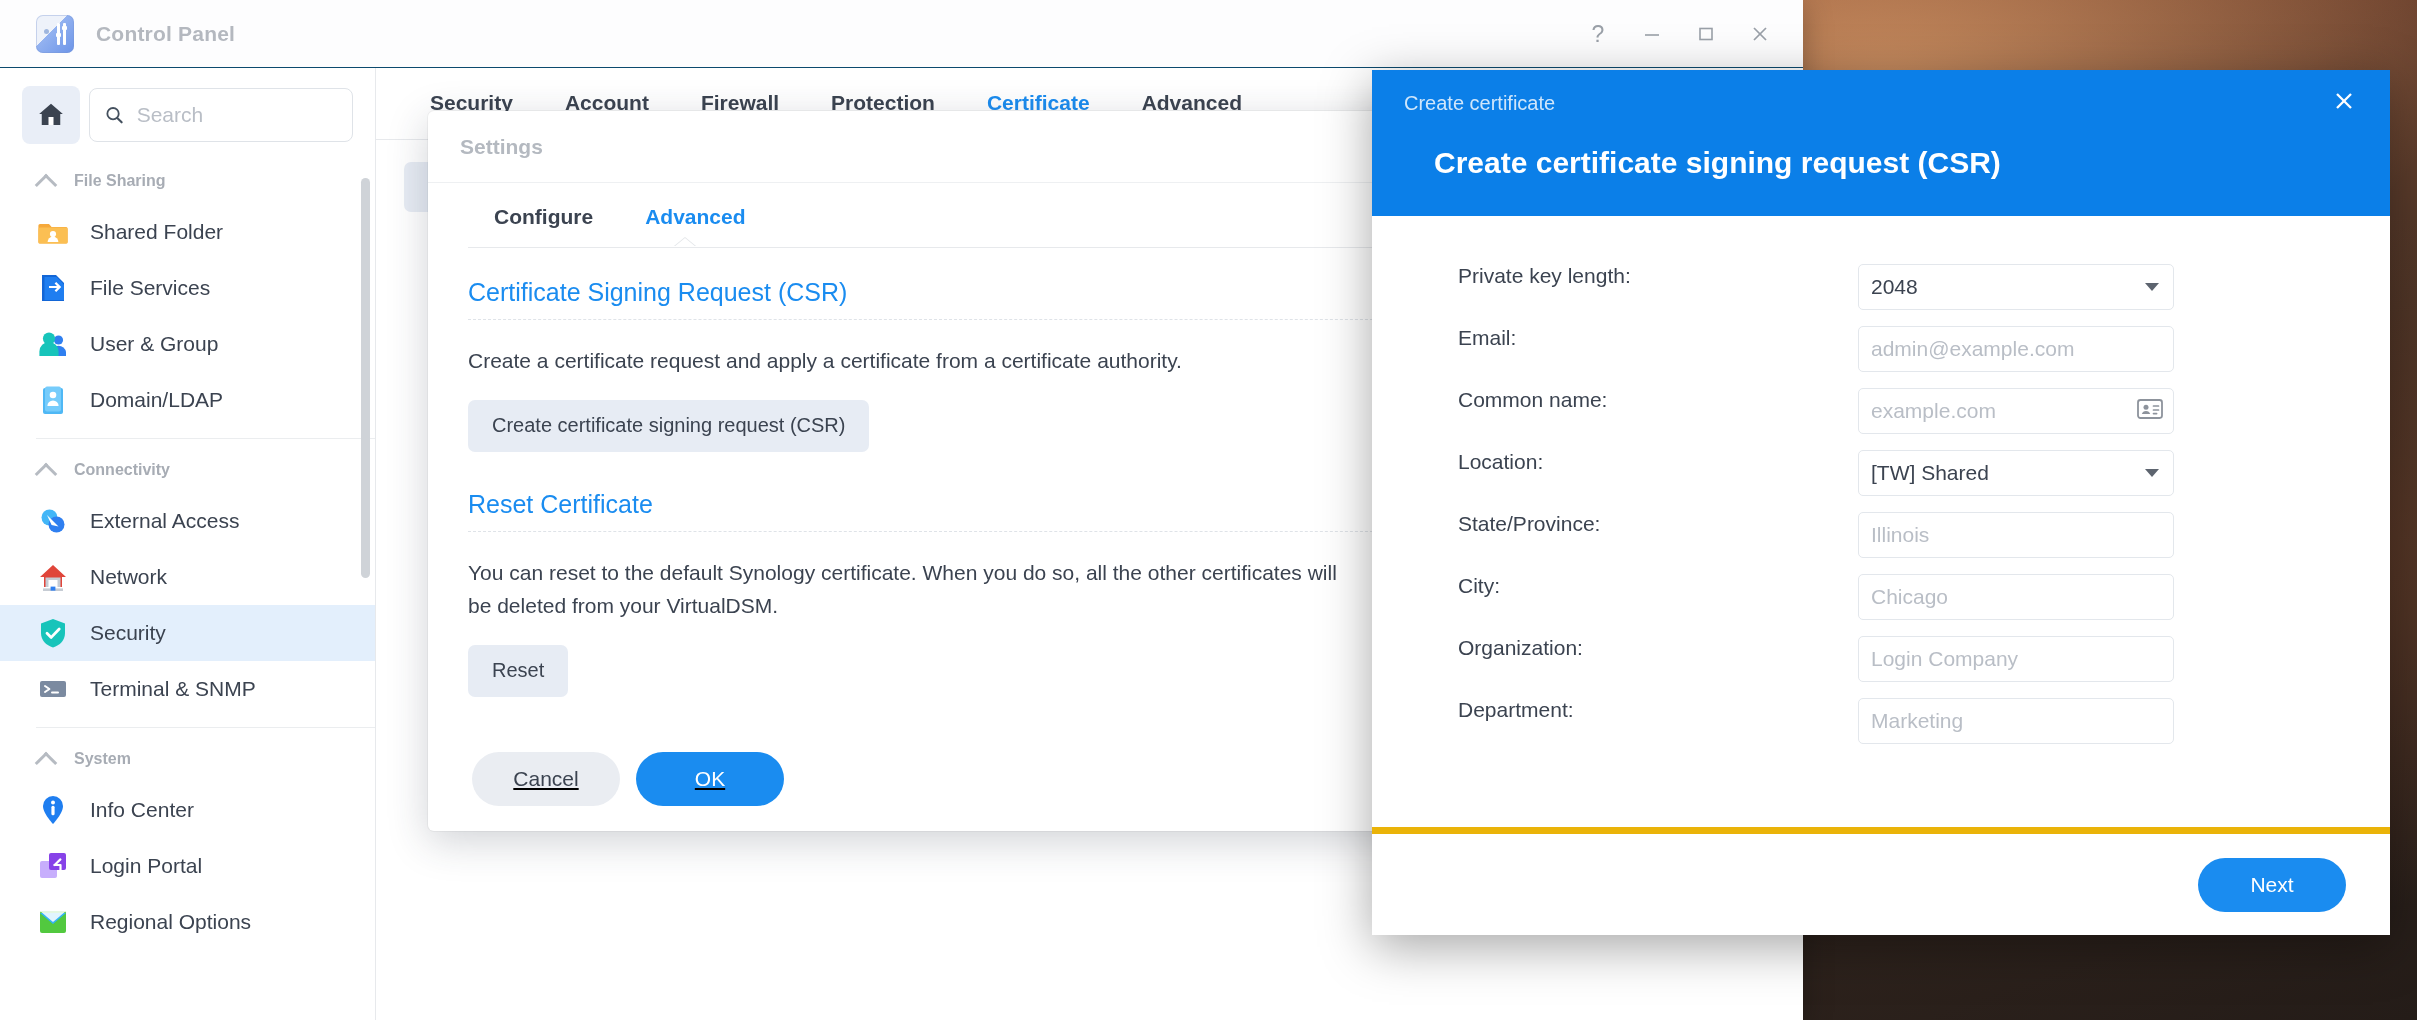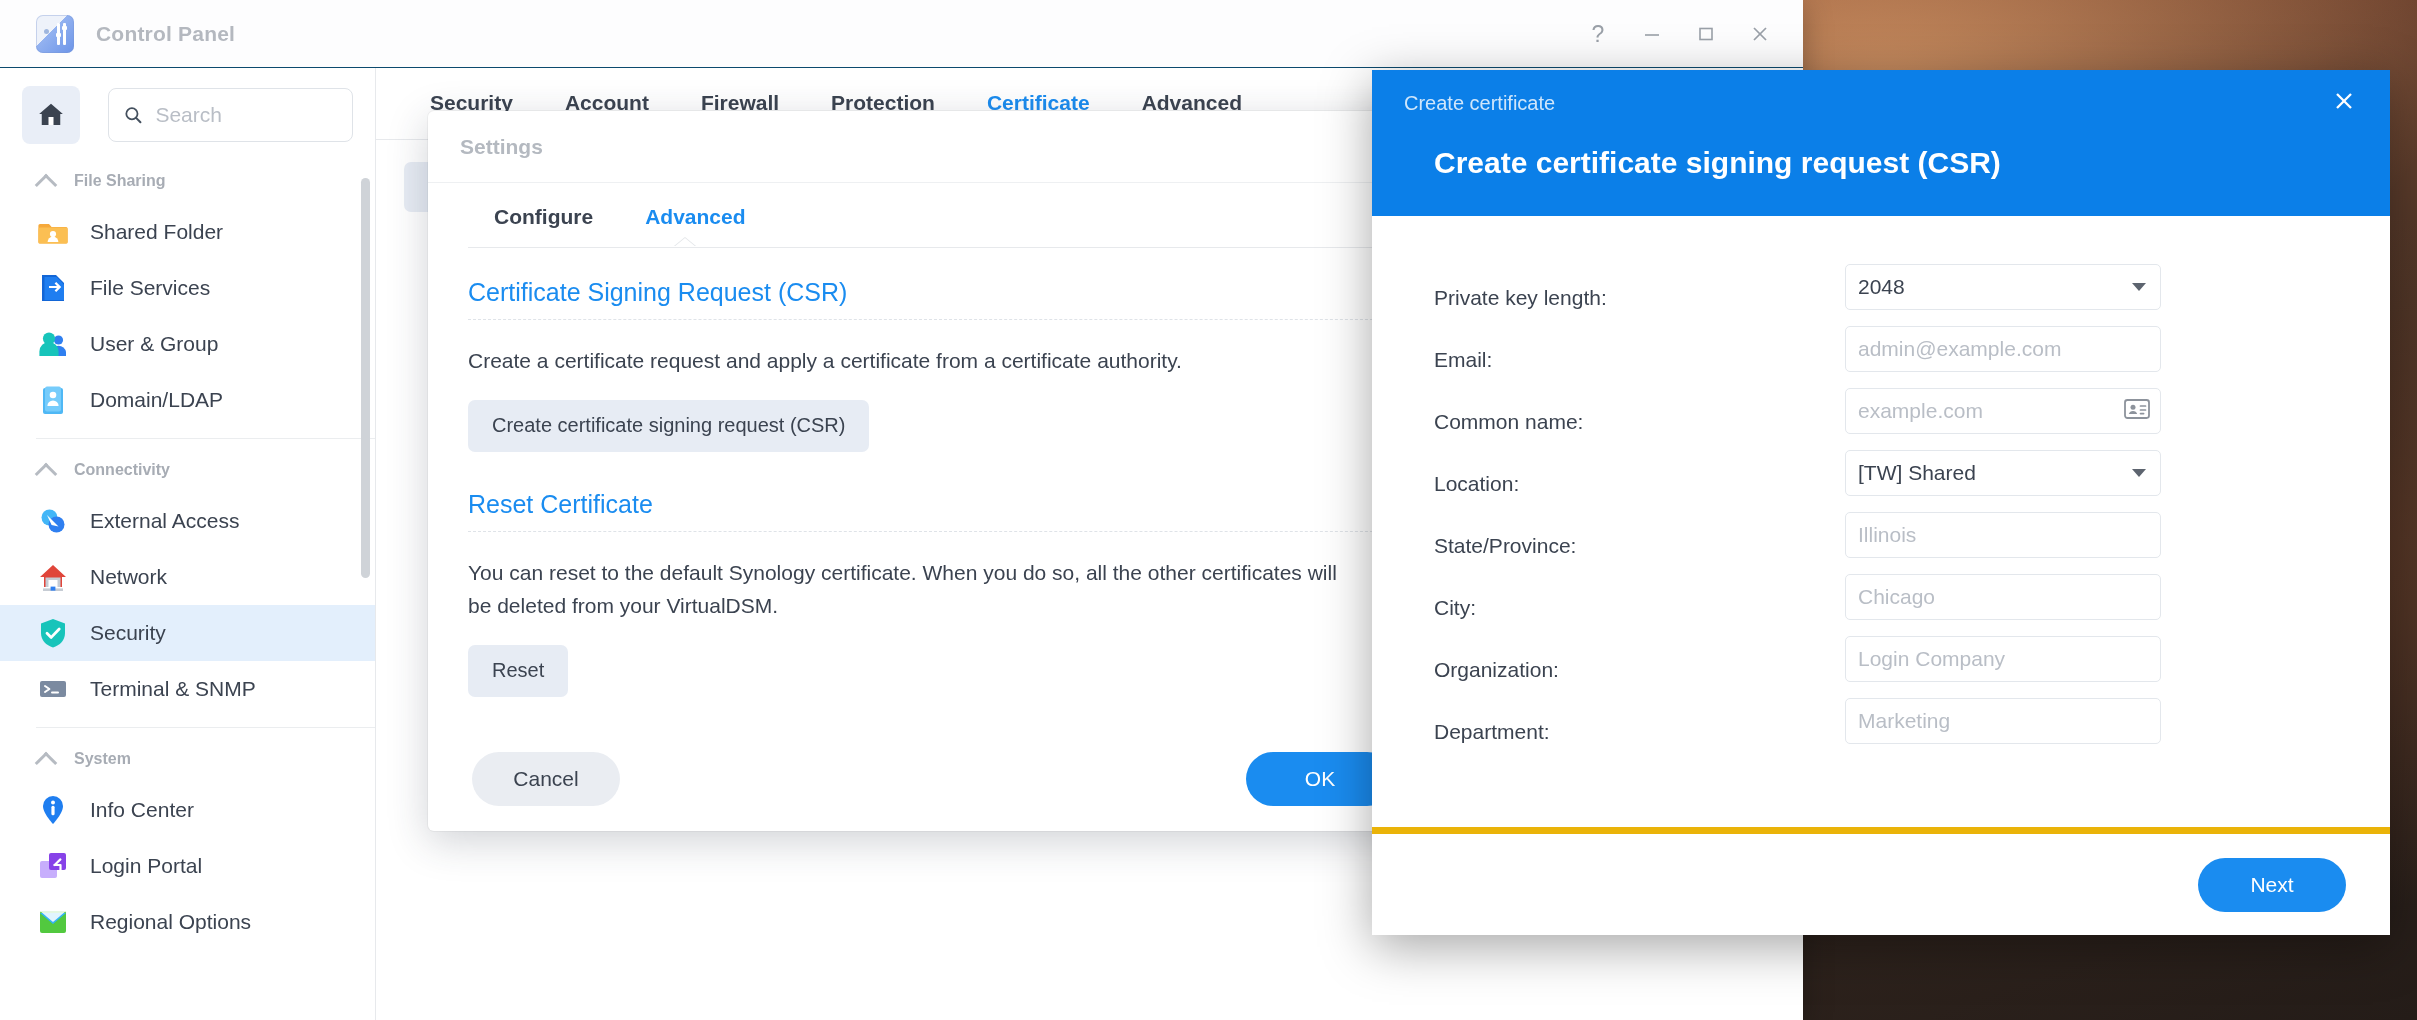--- a/index.html
+++ b/index.html
@@ -78,21 +78,21 @@
 
   
   #sidebar {
     width: 376px; flex: none;
     border-right: 1px solid #e7e9ec;
     background: #ffffff;
     position: relative;
     overflow: hidden;
   }
   #search-row {
-    display: flex; align-items: center; gap: 28px;
+    display: flex; align-items: center; gap: 9px;
     padding: 18px 22px 14px 22px;
   }
   #home-btn {
     width: 58px; height: 58px; border-radius: 8px;
     background: #e9eef7;
     display: flex; align-items: center; justify-content: center;
     flex: none; cursor: pointer;
   }
   #search-box {
     flex: 1; height: 54px; border: 1px solid #dfe3e8; border-radius: 8px;
@@ -230,22 +230,22 @@
     margin-bottom: 22px;
   }
   .sec-btn {
     background: #e7ecf4; border: none; border-radius: 7px;
     height: 52px; padding: 0 24px; font-size: 20px; color: #3b4350;
     font-family: "Liberation Sans", sans-serif; cursor: pointer;
   }
   .sec-block { margin-bottom: 38px; }
 
   #sd-footer {
-    height: 104px; display: flex; align-items: center; justify-content: space-between;
-    padding: 0 44px;
+    height: 104px; display: flex; align-items: center; justify-content: flex-start;
+    gap: 16px; padding: 0 44px; text-decoration: underline;
   }
   .btn-pill {
     height: 54px; min-width: 148px; border-radius: 27px; border: none;
     font-size: 21px; cursor: pointer; font-family: "Liberation Sans", sans-serif;
   }
   .btn-grey { background: #eaedf2; color: #3b4350; }
   .btn-blue { background: #1a8cf0; color: #ffffff; }
 
   
   #csr-modal {
@@ -271,24 +271,23 @@
   #csr-close {
     font-size: 26px; color: #ffffff; cursor: pointer; line-height: 1;
     font-weight: 700;
   }
   #csr-head-title {
     font-size: 30px; font-weight: 700; padding: 10px 0 0 62px; color: #fff;
   }
 
   #csr-body { flex: 1; padding: 48px 0 0 0; }
   .frow {
-    display: flex; align-items: flex-end;
-    padding: 0 0 0 62px; margin-bottom: 16px;
+    display: flex; align-items: flex-start;
+    padding: 0 0 0 86px; margin-bottom: 16px;
     height: 46px;
-    gap: 11px;
   }
   .flabel { width: 400px; font-size: 21px; color: #3b4350; flex: none; }
   .fctl {
     width: 316px; height: 46px; border: 1px solid #e3e7ec; border-radius: 5px;
     display: flex; align-items: center; padding: 0 12px; background: #fff;
     position: relative;
   }
   .fctl .val { font-size: 21px; color: #3b4350; }
   .fctl .ph { font-size: 21px; color: #b9bec6; }
   .fctl .sel-caret {

